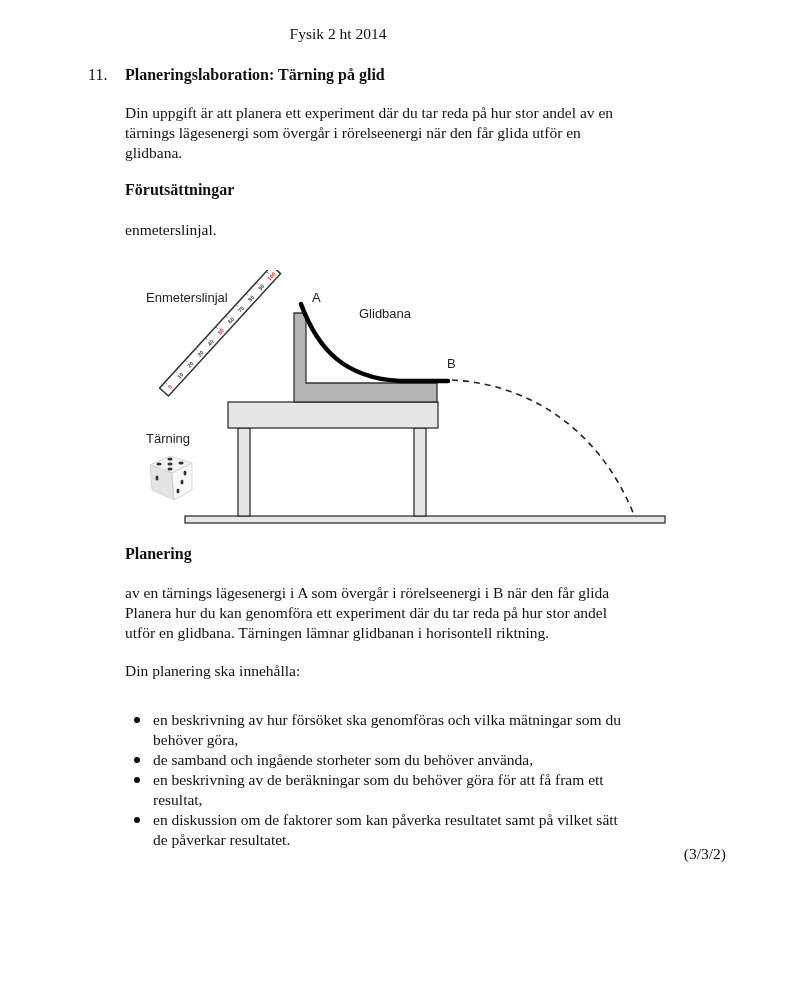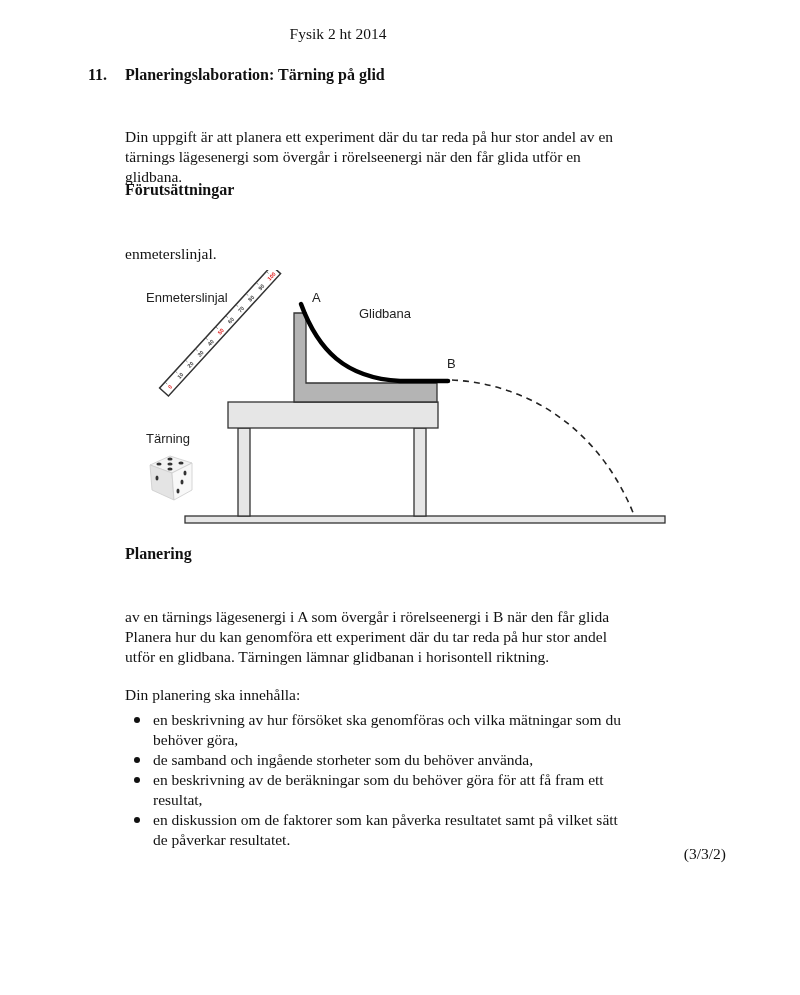--- a/index.html
+++ b/index.html
@@ -1,22 +1,22 @@
 <!DOCTYPE html>
 <html><head>
 <meta charset="utf-8">
 <style>
   html, body { margin:0; padding:0; background:#ffffff; }
   body { width:800px; height:995px; position:relative; overflow:hidden;
          font-family:"Liberation Serif", "DejaVu Serif", serif; color:#111; }
   .abs { position:absolute; }
   .header { top:25px; left:0; width:676px; text-align:center; font-size:15.5px; }
-  .qnum { top:66px; left:88px; font-size:16px; font-weight:bold; }
+  .qnum { top:66px; left:88px; font-size:16px; font-weight:normal; }
   .qtitle { top:66px; left:125px; font-size:16px; font-weight:bold; }
-  .para { left:125px; width:560px; font-size:15.5px; line-height:20px;margin-top:24px; }
+  .para { left:125px; width:560px; font-size:15.5px; line-height:20px; }
   .subhead { left:125px; font-size:16px; font-weight:bold; }
   .bullets { left:125px; top:702px; width:560px; font-size:15.5px; line-height:20px; margin:8px; padding:0; list-style:none; }
   .bullets li { position:relative; padding-left:20px; }
   .bullets li .dot { position:absolute; left:1px; top:7px; width:6px; height:6px; border-radius:50%; background:#111; }
   .points { top:845px; right:74px; font-size:15.5px; }
   svg text { font-family:"Liberation Sans", "DejaVu Sans", sans-serif; }
 </style>
 </head>
 <body>
 

